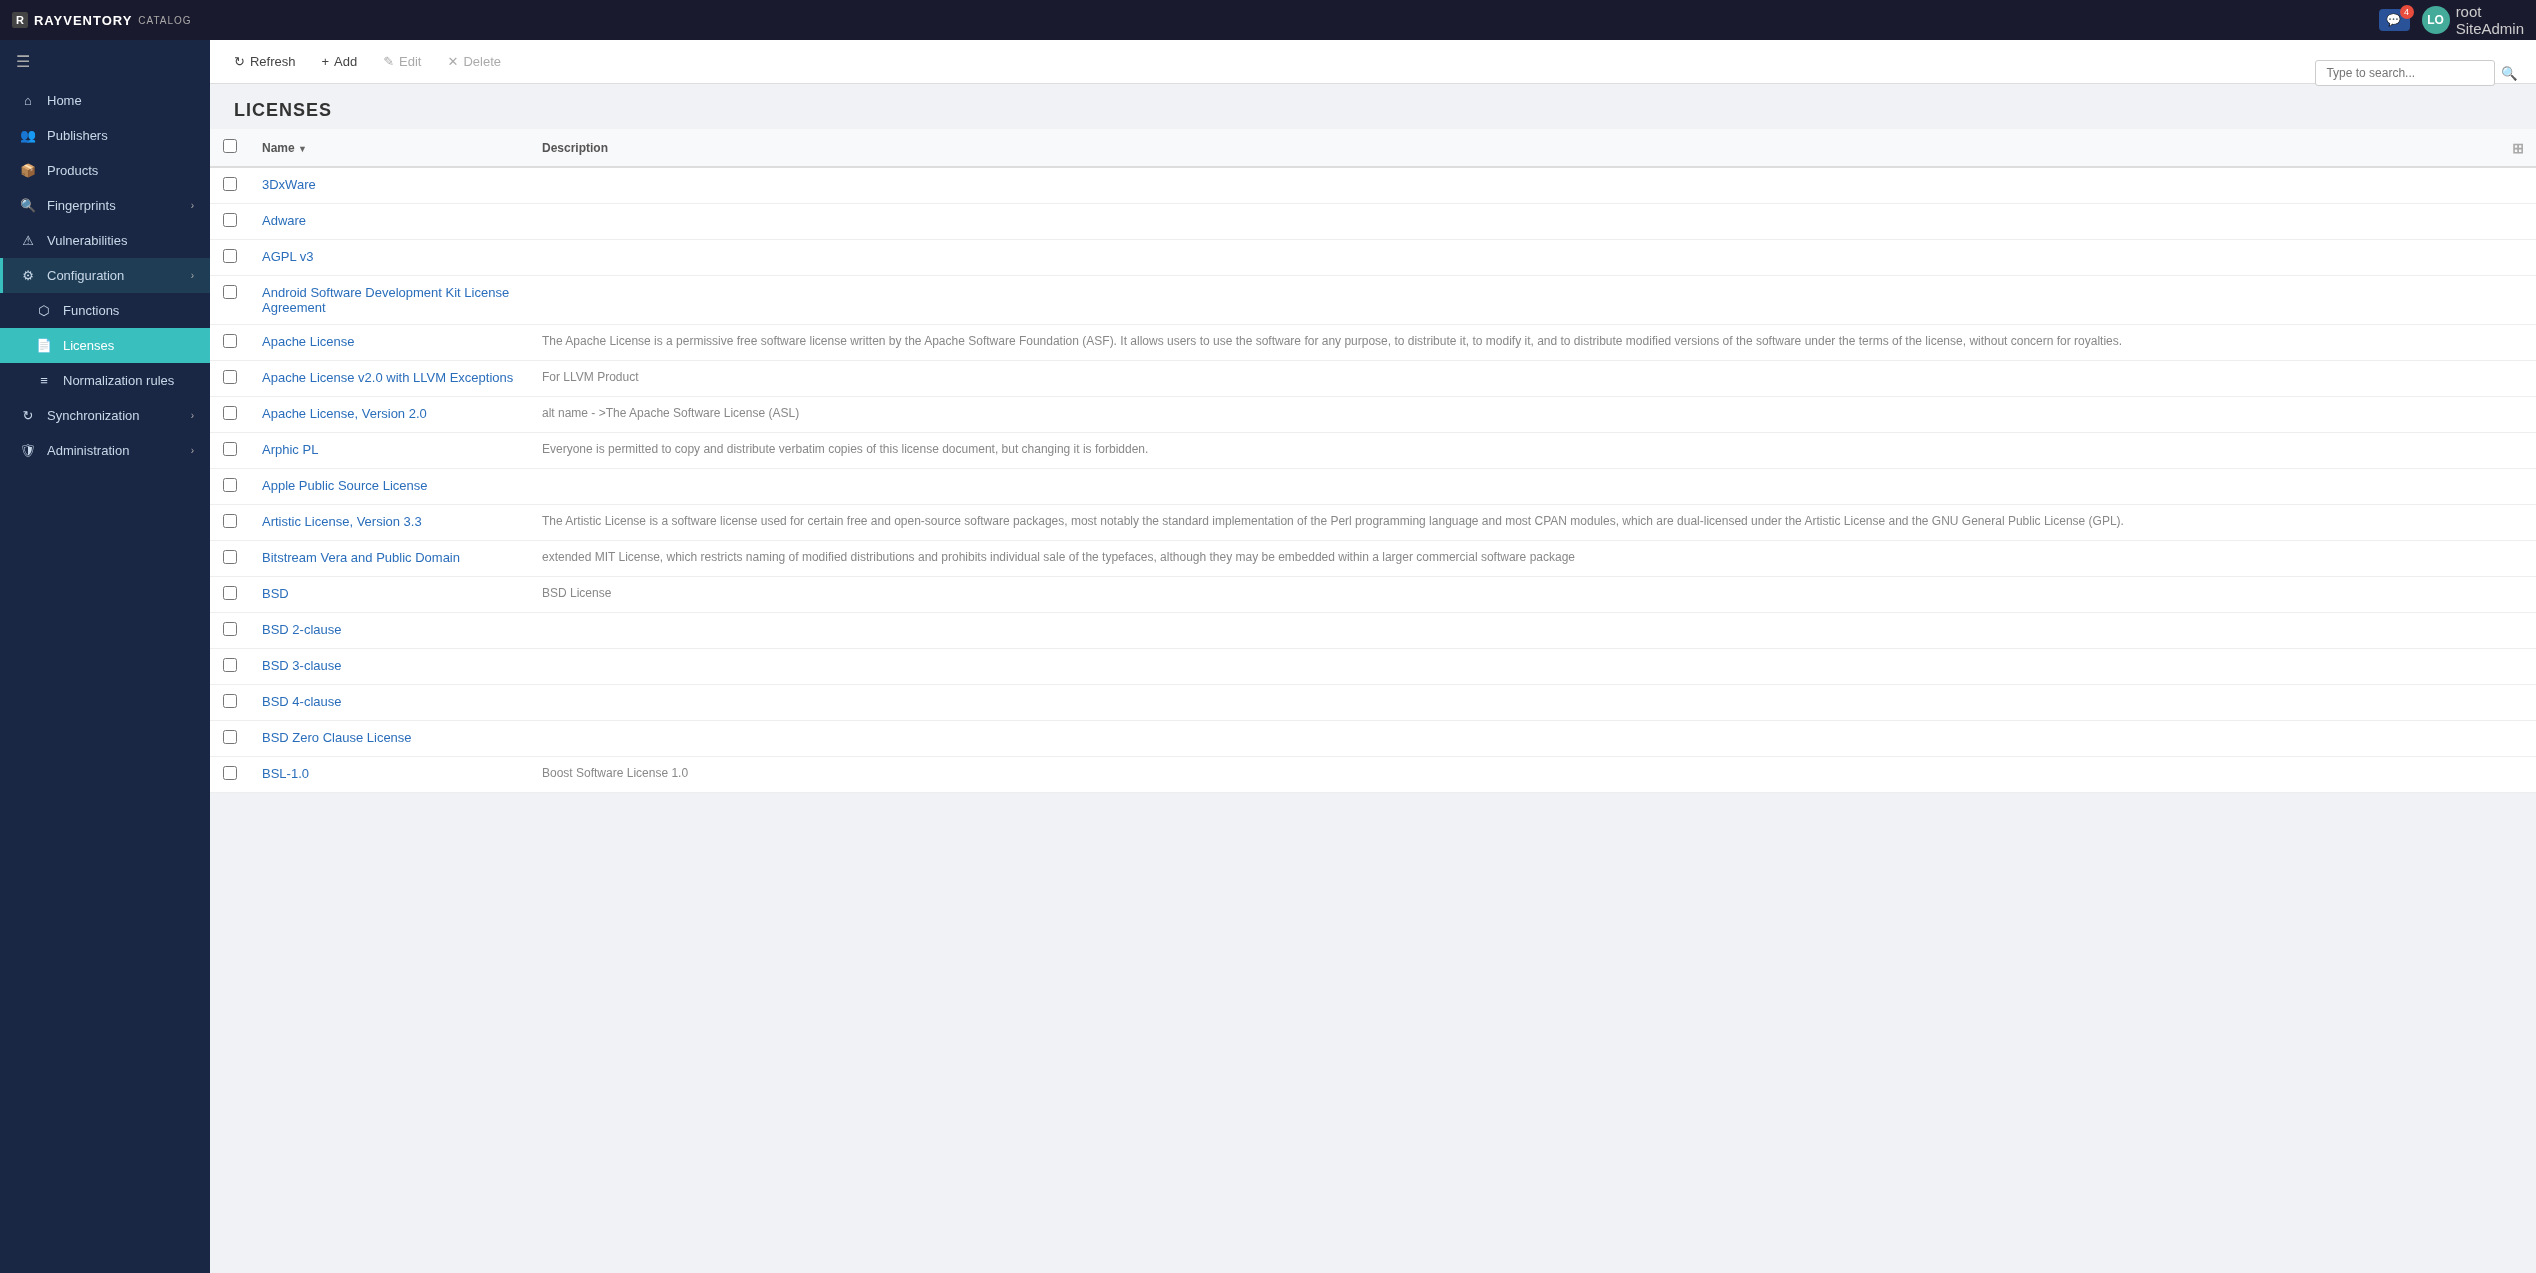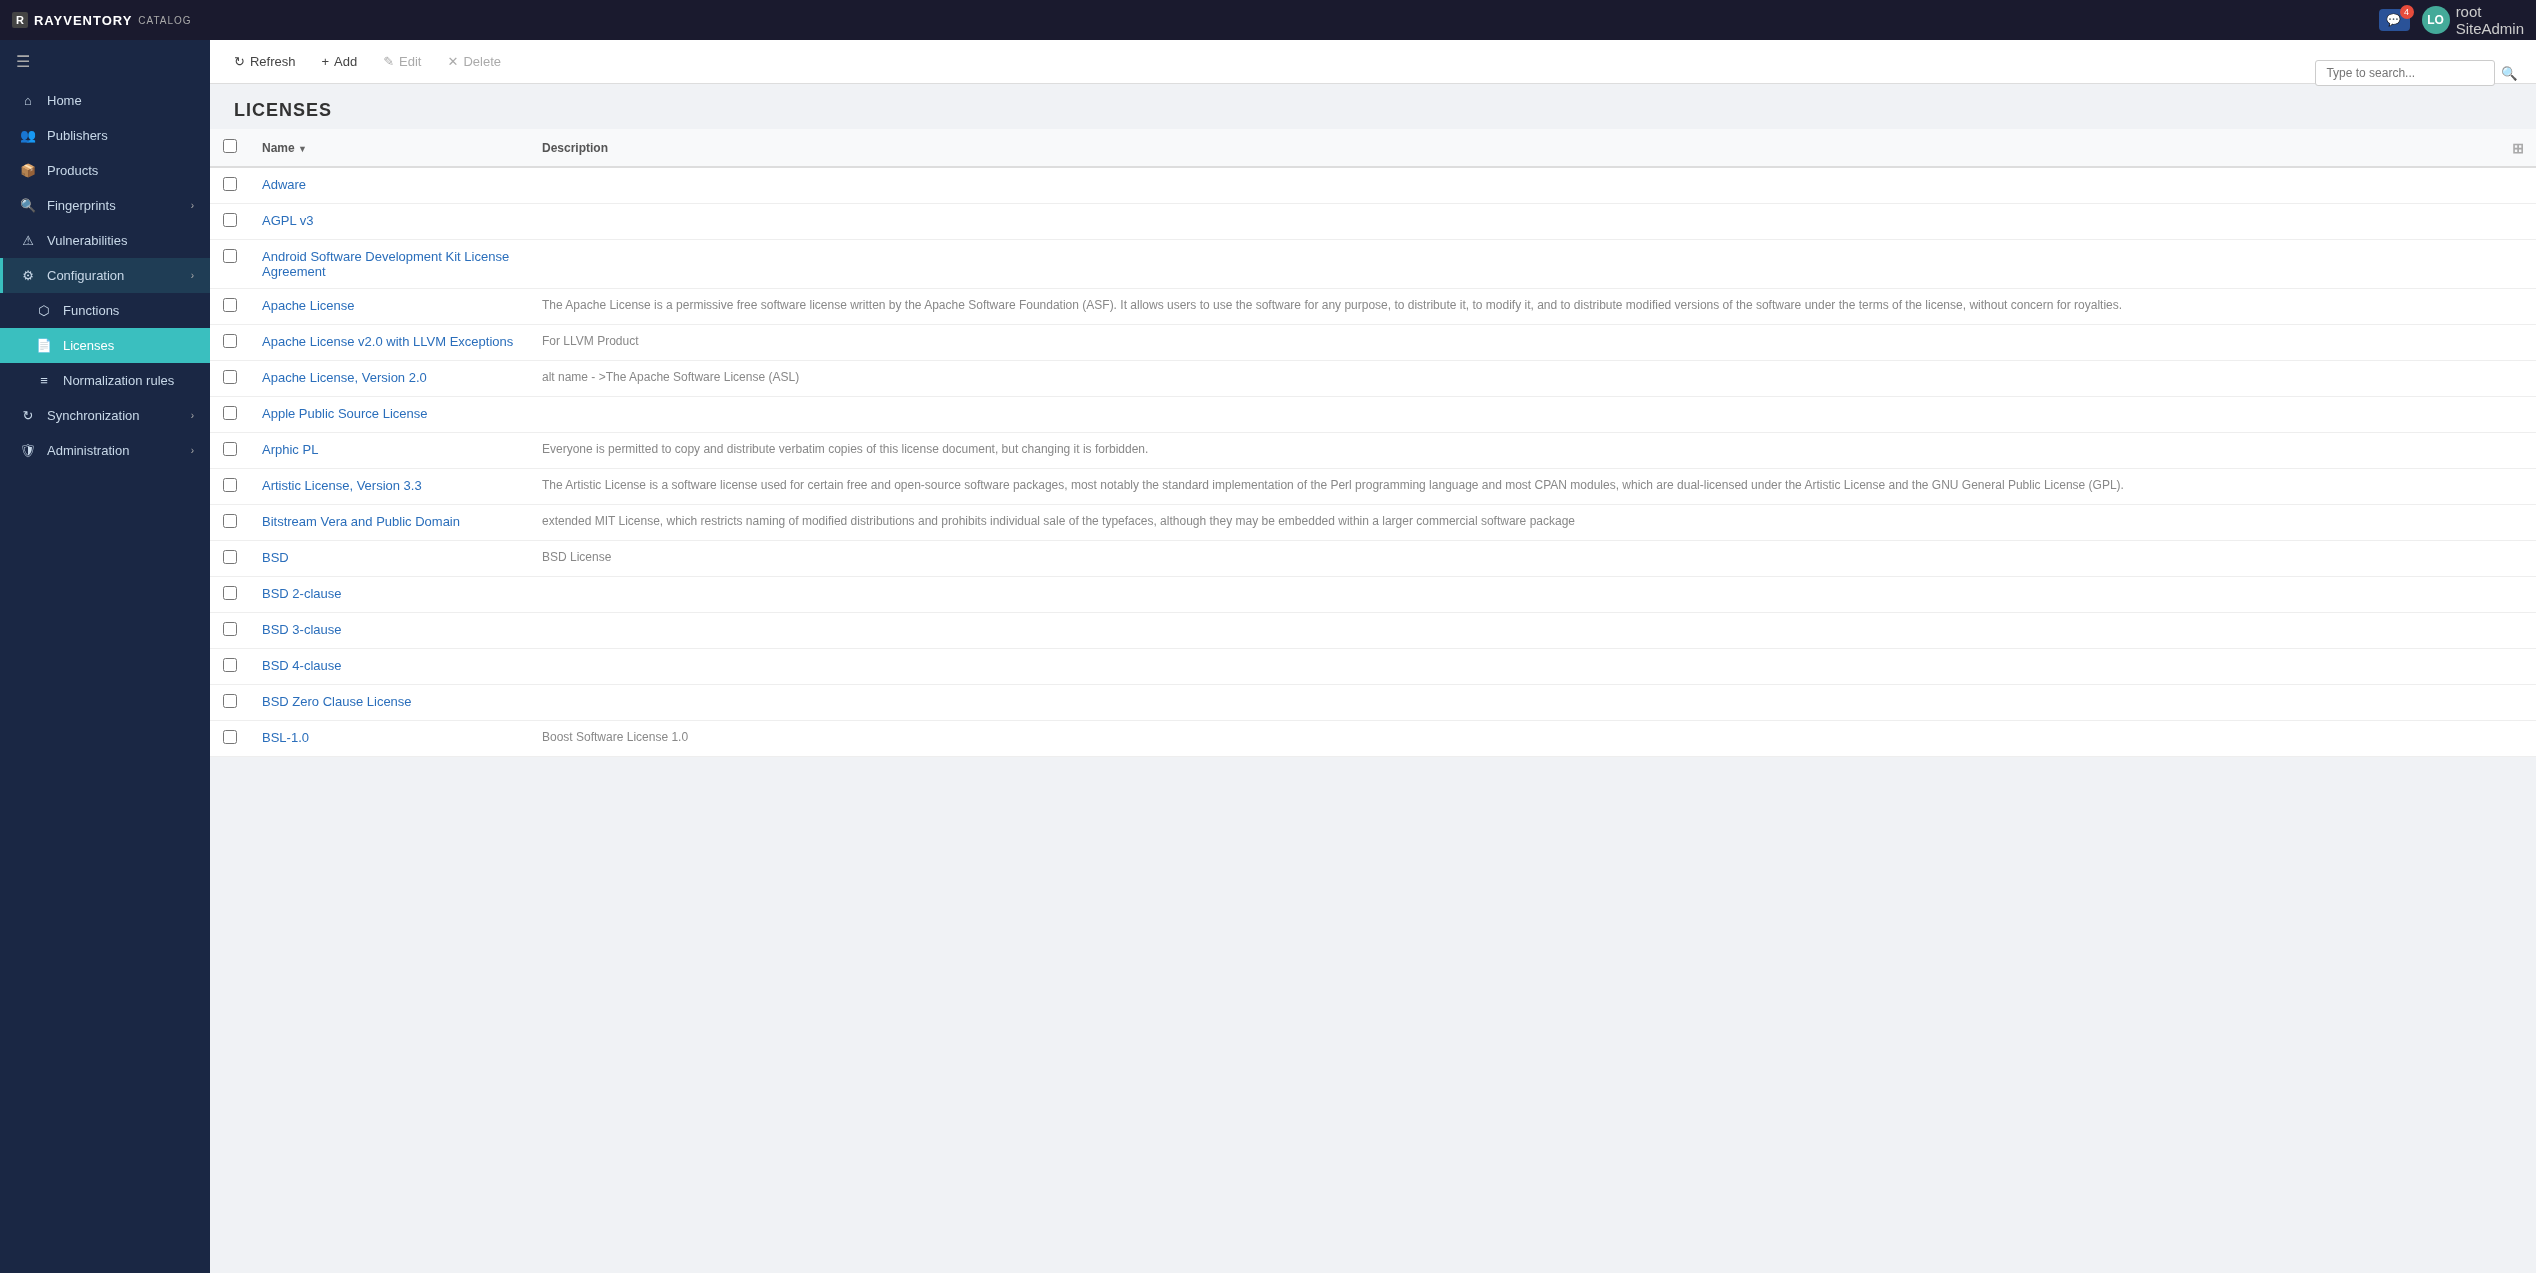--- a/index.html
+++ b/index.html
@@ -395,20 +395,28 @@
               <span>Name</span>
               <span style="font-size:9px; color:#666;"> ▼</span>
             </th>
             <th>Description</th>
             <th class="settings-col">
               <span class="settings-icon">⊞</span>
             </th>
           </tr>
         </thead>
         <tbody id="table-body">
+        <tr>
+    <td class="checkbox-col">
+      <input type="checkbox" class="row-checkbox" style="">
+    </td>
+    <td class="name-col" style="color:#2a6ebb; cursor:pointer;">3DxWare</td>
+    <td class="desc"></td>
+    <td class="settings-col"></td>
+  </tr>
             <tr>
     <td class="checkbox-col">
       <input type="checkbox" class="row-checkbox" style="">
     </td>
     <td class="name-col" style="color:#2a6ebb; cursor:pointer;">Adware</td>
     <td class="desc"></td>
     <td class="settings-col"></td>
   </tr>
             <tr>
     <td class="checkbox-col">
@@ -447,36 +455,36 @@
       <input type="checkbox" class="row-checkbox" style="">
     </td>
     <td class="name-col" style="color:#2a6ebb; cursor:pointer;">Apache License, Version 2.0</td>
     <td class="desc">alt name - &gt;The Apache Software License (ASL)</td>
     <td class="settings-col"></td>
   </tr>
             <tr>
     <td class="checkbox-col">
       <input type="checkbox" class="row-checkbox" style="">
     </td>
-    <td class="name-col" style="color:#2a6ebb; cursor:pointer;">Apple Public Source License</td>
-    <td class="desc"></td>
-    <td class="settings-col"></td>
-  </tr>
-            <tr>
-    <td class="checkbox-col">
-      <input type="checkbox" class="row-checkbox" style="">
-    </td>
     <td class="name-col" style="color:#2a6ebb; cursor:pointer;">Arphic PL</td>
     <td class="desc">Everyone is permitted to copy and distribute verbatim copies of this license document, but changing it is forbidden.</td>
     <td class="settings-col"></td>
   </tr>
             <tr>
     <td class="checkbox-col">
       <input type="checkbox" class="row-checkbox" style="">
     </td>
+    <td class="name-col" style="color:#2a6ebb; cursor:pointer;">Apple Public Source License</td>
+    <td class="desc"></td>
+    <td class="settings-col"></td>
+  </tr>
+            <tr>
+    <td class="checkbox-col">
+      <input type="checkbox" class="row-checkbox" style="">
+    </td>
     <td class="name-col" style="color:#2a6ebb; cursor:pointer;">Artistic License, Version 3.3</td>
     <td class="desc">The Artistic License is a software license used for certain free and open-source software packages, most notably the standard implementation of the Perl programming language and most CPAN modules, which are dual-licensed under the Artistic License and the GNU General Public License (GPL).</td>
     <td class="settings-col"></td>
   </tr>
             <tr>
     <td class="checkbox-col">
       <input type="checkbox" class="row-checkbox" style="">
     </td>
     <td class="name-col" style="color:#2a6ebb; cursor:pointer;">Bitstream Vera and Public Domain</td>
     <td class="desc">extended MIT License, which restricts naming of modified distributions and prohibits individual sale of the typefaces, although they may be embedded within a larger commercial software package</td>

